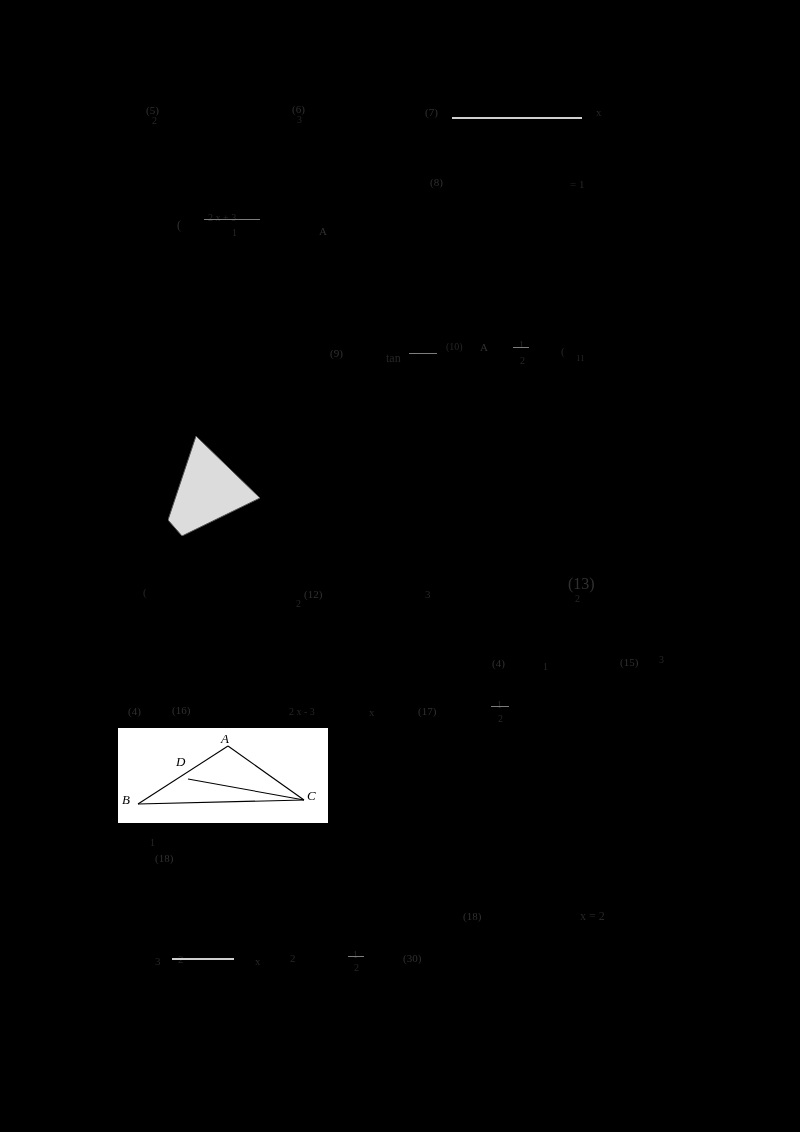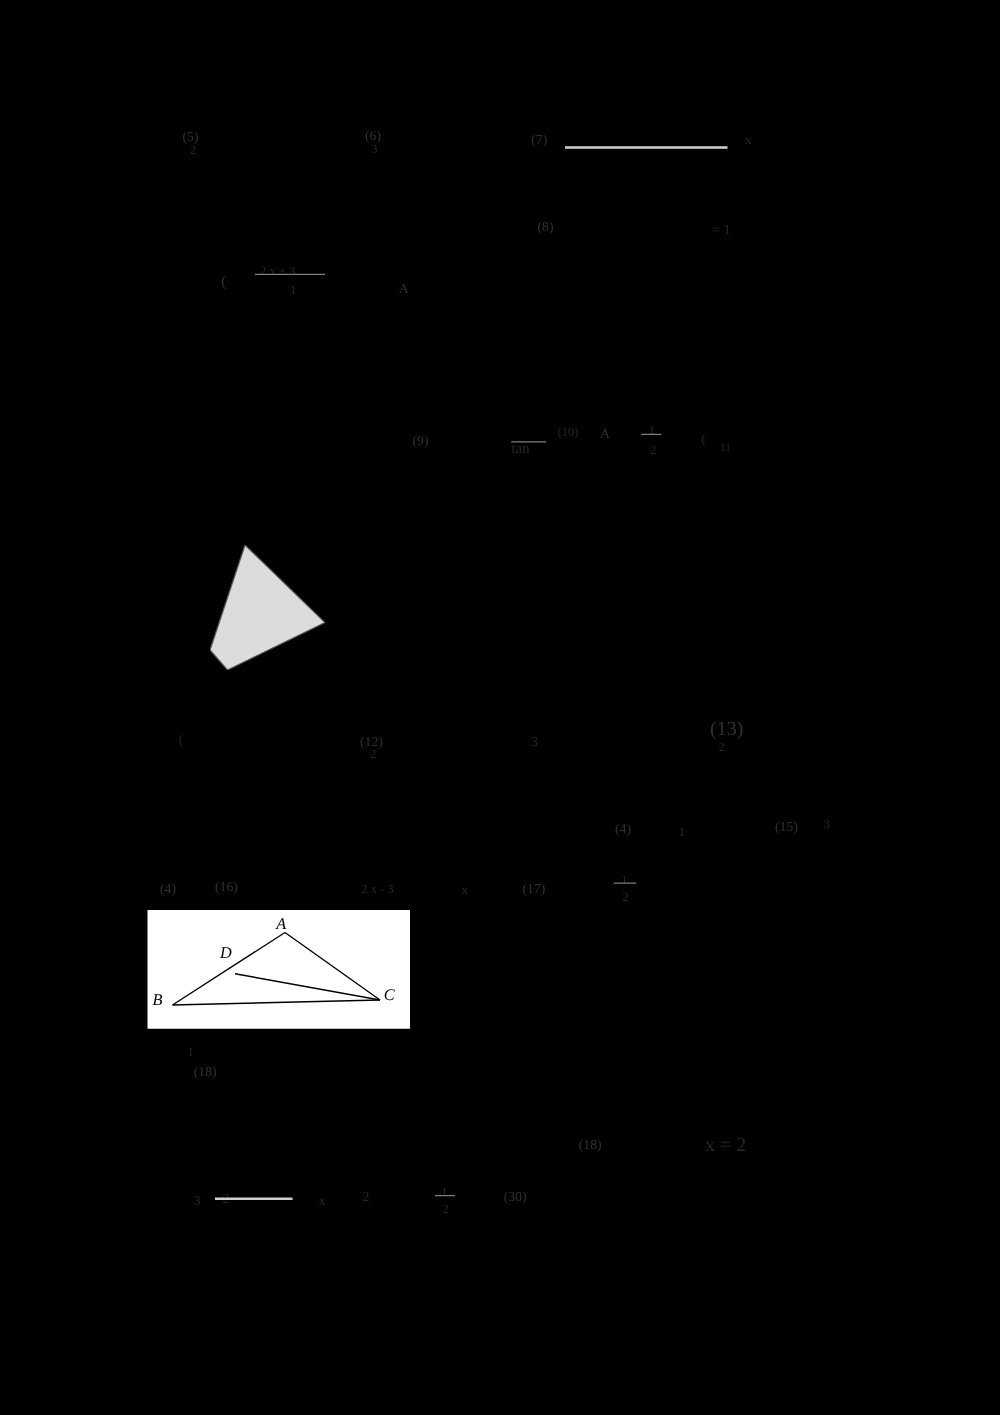--- a/index.html
+++ b/index.html
@@ -90,48 +90,48 @@
       <span class="frag dimmer" style="left: 297px; top: 113px; font-size: 10px;">3</span>
       <span class="frag dim" style="left: 425px; top: 106px; font-size: 11px;">(7)</span>
       <span class="frag dimmer" style="left: 596px; top: 106px; font-size: 11px;">x</span>
       <span class="frag dim" style="left: 430px; top: 176px; font-size: 11px;">(8)</span>
       <span class="frag dimmer" style="left: 570px; top: 178px; font-size: 11px;">=  1</span>
       <span class="frag dim" style="left: 177px; top: 219px; font-size: 12px;">(</span>
       <span class="frag dimmer" style="left: 208px; top: 211px; font-size: 10px;">2  x  +  3</span>
       <span class="frag dimmer" style="left: 232px; top: 226px; font-size: 10px;">1</span>
       <span class="frag dim" style="left: 319px; top: 225px; font-size: 11px;">A</span>
       <span class="frag dim" style="left: 330px; top: 347px; font-size: 11px;">(9)</span>
-      <span class="frag dimmer" style="left: 386px; top: 352px; font-size: 12px; margin-left: 23px;">tan</span>
+      <span class="frag dimmer" style="left: 386px; top: 352px; font-size: 12px;">tan</span>
       <span class="frag dimmer" style="left: 446px; top: 340px; font-size: 10px;">(10)</span>
       <span class="frag dim" style="left: 480px; top: 341px; font-size: 11px;">A</span>
       <span class="frag dimmer" style="left: 519px; top: 338px; font-size: 10px;">1</span>
       <span class="frag dimmer" style="left: 520px; top: 354px; font-size: 10px;">2</span>
       <span class="frag dimmer" style="left: 561px; top: 345px; font-size: 11px;">(</span>
       <span class="frag dimmer" style="left: 576px; top: 352px; font-size: 9px;">11</span>
       <span class="frag dimmer" style="left: 143px; top: 586px; font-size: 11px;">(</span>
-      <span class="frag dim" style="left: 288px; top: 588px; font-size: 11px;">(12)</span>
+      <span class="frag dim" style="left: 304px; top: 588px; font-size: 11px;">(12)</span>
       <span class="frag dimmer" style="left: 296px; top: 597px; font-size: 10px;">2</span>
       <span class="frag dimmer" style="left: 425px; top: 588px; font-size: 11px;">3</span>
       <span class="frag dim" style="left: 568px; top: 577px; font-size: 16px;">(13)</span>
       <span class="frag dimmer" style="left: 575px; top: 592px; font-size: 10px;">2</span>
       <span class="frag dim" style="left: 492px; top: 657px; font-size: 11px;">(4)</span>
       <span class="frag dimmer" style="left: 543px; top: 660px; font-size: 10px;">1</span>
       <span class="frag dim" style="left: 620px; top: 656px; font-size: 11px;">(15)</span>
       <span class="frag dimmer" style="left: 659px; top: 653px; font-size: 10px;">3</span>
       <span class="frag dim" style="left: 128px; top: 705px; font-size: 11px;">(4)</span>
       <span class="frag dim" style="left: 172px; top: 704px; font-size: 11px; font-family: Liberation Serif, serif;">(16)</span>
       <span class="frag dimmer" style="left: 289px; top: 705px; font-size: 10px;">2  x  -  3</span>
       <span class="frag dimmer" style="left: 369px; top: 706px; font-size: 11px;">x</span>
       <span class="frag dim" style="left: 418px; top: 705px; font-size: 11px; text-align: center;">(17)</span>
       <span class="frag dimmer" style="left: 497px; top: 698px; font-size: 10px;">1</span>
       <span class="frag dimmer" style="left: 498px; top: 712px; font-size: 10px;">2</span>
       <span class="frag dimmer" style="left: 150px; top: 836px; font-size: 10px;">1</span>
       <span class="frag dim" style="left: 155px; top: 852px; font-size: 11px; text-align: right;">(18)</span>
       <span class="frag dim" style="left: 463px; top: 910px; font-size: 11px;">(18)</span>
-      <span class="frag dimmer" style="left: 564px; top: 910px; font-size: 16px;">x  =  2</span>
+      <span class="frag dimmer" style="left: 580px; top: 910px; font-size: 12px;">x  =  2</span>
       <span class="frag dimmer" style="left: 155px; top: 955px; font-size: 11px;">3</span>
       <span class="frag dimmer" style="left: 178px; top: 953px; font-size: 11px;">2</span>
       <span class="frag dimmer" style="left: 255px; top: 955px; font-size: 11px;">x</span>
       <span class="frag dimmer" style="left: 290px; top: 952px; font-size: 11px;">2</span>
       <span class="frag dimmer" style="left: 353px; top: 948px; font-size: 10px;">1</span>
       <span class="frag dimmer" style="left: 354px; top: 961px; font-size: 10px;">2</span>
       <span class="frag dim" style="left: 403px; top: 952px; font-size: 11px;">(30)</span>
     </div>
 
   <div id="rules">

